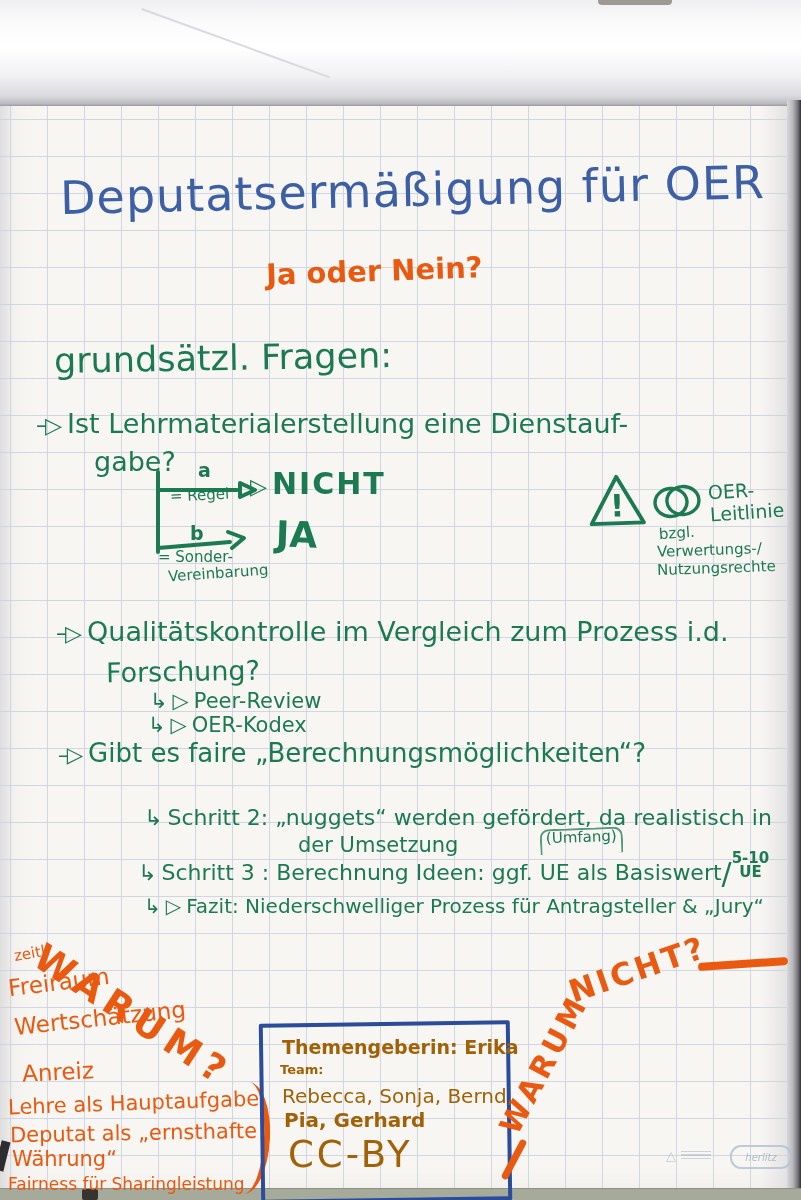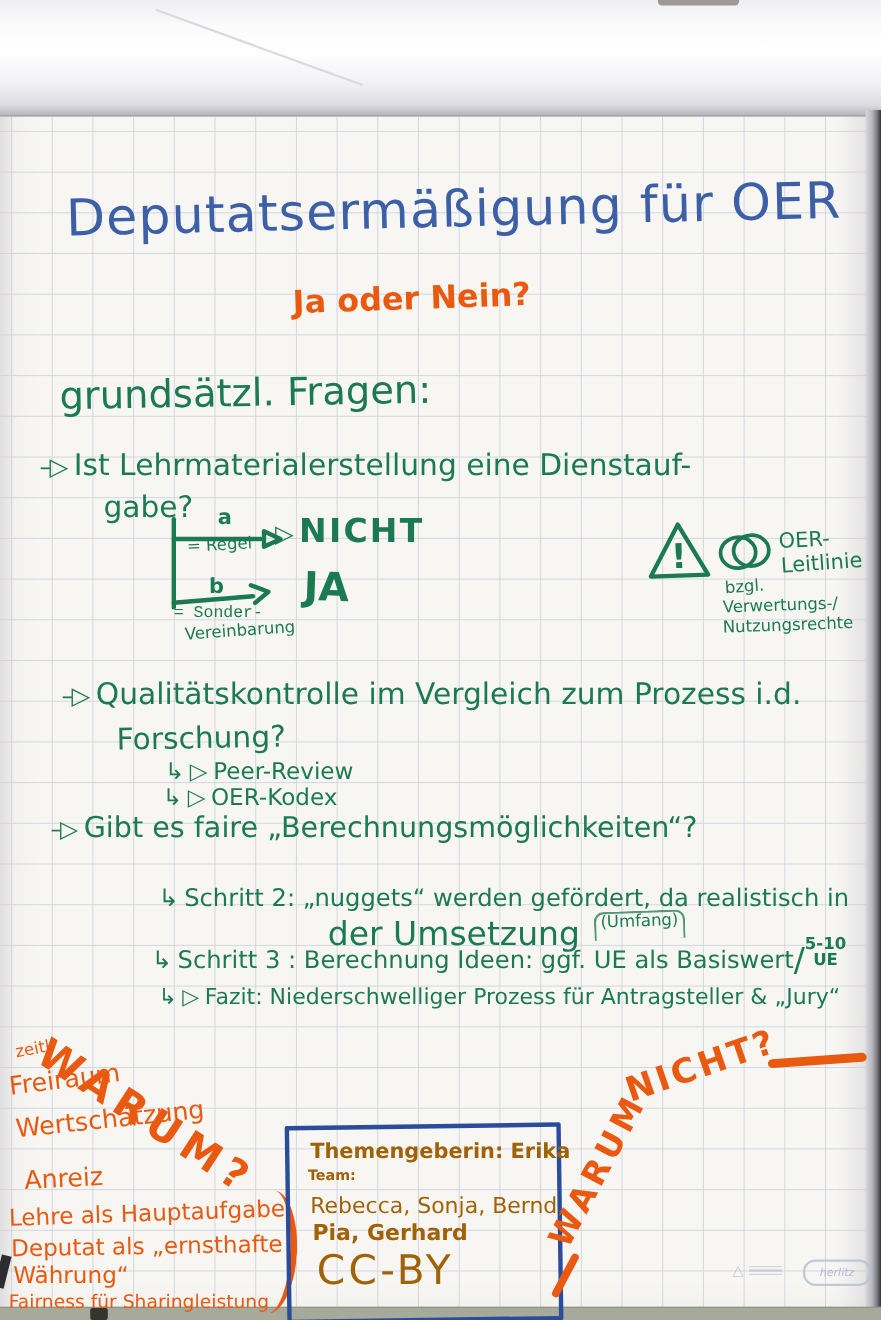--- a/index.html
+++ b/index.html
@@ -31,38 +31,38 @@
   .t-head{left:54px;top:340px;font-size:35px;transform:rotate(-1deg);}
   .q1a{left:36px;top:410px;font-size:27px;}
   .q1b{left:94px;top:448px;font-size:27px;}
   .bullet{font-size:.82em;letter-spacing:-2px;margin-right:7px;}
   .subarr{letter-spacing:-1px;margin-right:6px;}
   .a-label{left:198px;top:461px;font-size:19px;font-weight:bold;}
   .a-note{left:170px;top:488px;font-size:15px;transform:rotate(-3deg);}
   .nein{left:250px;top:468px;font-size:30px;font-weight:bold;letter-spacing:2px;}
   .ja{left:276px;top:516px;font-size:36px;font-weight:bold;transform:rotate(2deg);}
   .b-label{left:190px;top:524px;font-size:19px;font-weight:bold;}
-  .b-note1{left:158px;top:550px;font-size:15px;font-family:Liberation Mono, monospace;}
+  .b-note1{left:158px;top:550px;font-size:15px;}
   .b-note2{left:168px;top:566px;font-size:15px;transform:rotate(-4deg);}
   .conn{position:absolute;left:140px;top:460px;}
   .warn-tri{position:absolute;left:588px;top:472px;transform:rotate(-2deg);}
   .circ2{position:absolute;left:650px;top:483px;transform:rotate(-4deg);}
   .n-t1{left:708px;top:482px;font-size:19px;transform:rotate(-3deg);}
   .n-t2{left:710px;top:503px;font-size:19px;transform:rotate(-4deg);}
   .n-s1{left:659px;top:526px;font-size:15px;transform:rotate(-4deg);}
   .n-s2{left:657px;top:543px;font-size:15px;transform:rotate(-2deg);}
   .n-s3{left:657px;top:561px;font-size:15px;transform:rotate(-2deg);}
   .q2a{left:56px;top:618px;font-size:27px;}
   .q2b{left:106px;top:658px;font-size:27px;transform:rotate(-1deg);}
   .q2i1{left:150px;top:690px;font-size:21px;}
   .q2i2{left:148px;top:714px;font-size:21px;}
-  .q3a{left:46px;top:740px;font-size:26px;}
+  .q3a{left:58px;top:740px;font-size:26px;}
   .q3s1{left:140px;top:776px;font-size:22px;}
   .q3s2{left:144px;top:806px;font-size:22px;}
-  .q3s2b{left:298px;top:834px;font-size:30px;}
+  .q3s2b{left:298px;top:834px;font-size:21px;}
   .umfang{left:540px;top:828px;font-size:15px;border:2px solid rgba(28,122,82,.75);border-bottom:none;border-radius:9px 9px 0 0;padding:0 4px 8px 4px;transform:rotate(-2deg);}
   .q3s3{left:138px;top:858px;font-size:22px;}
   .frac{display:inline-flex;flex-direction:column;align-items:center;font-size:15px;line-height:.95;vertical-align:middle;transform:translateY(-9px);font-weight:bold;}
   .bigslash{font-size:30px;vertical-align:middle;}
   .q3f{left:144px;top:896px;font-size:20px;}
   .w-head{left:48px;top:938px;font-size:37px;font-weight:bold;letter-spacing:7px;transform:rotate(33deg);transform-origin:left top;}
   .w1{left:14px;top:946px;font-size:15px;transform:rotate(-10deg);}
   .w2{left:8px;top:970px;font-size:23px;transform:rotate(-7deg);}
   .w3{left:14px;top:1006px;font-size:23px;transform:rotate(-6deg);}
   .w4{left:22px;top:1060px;font-size:23px;transform:rotate(-3deg);}

